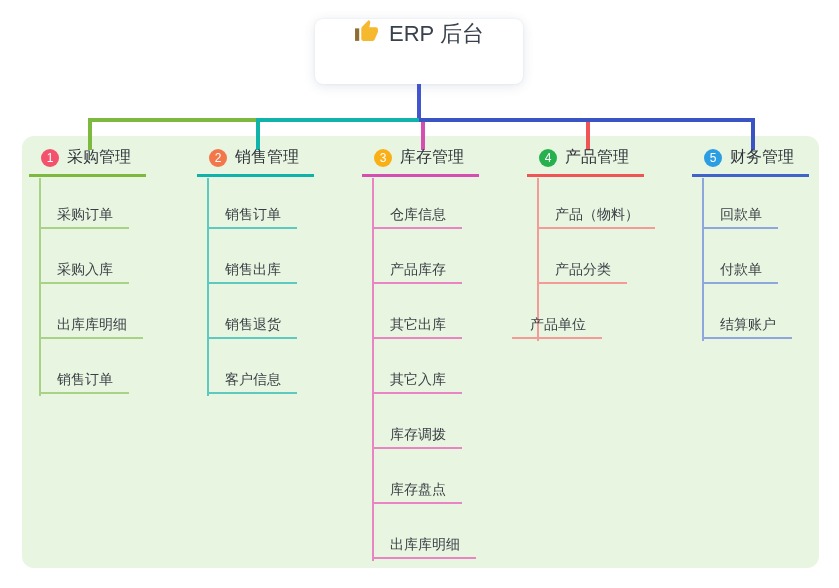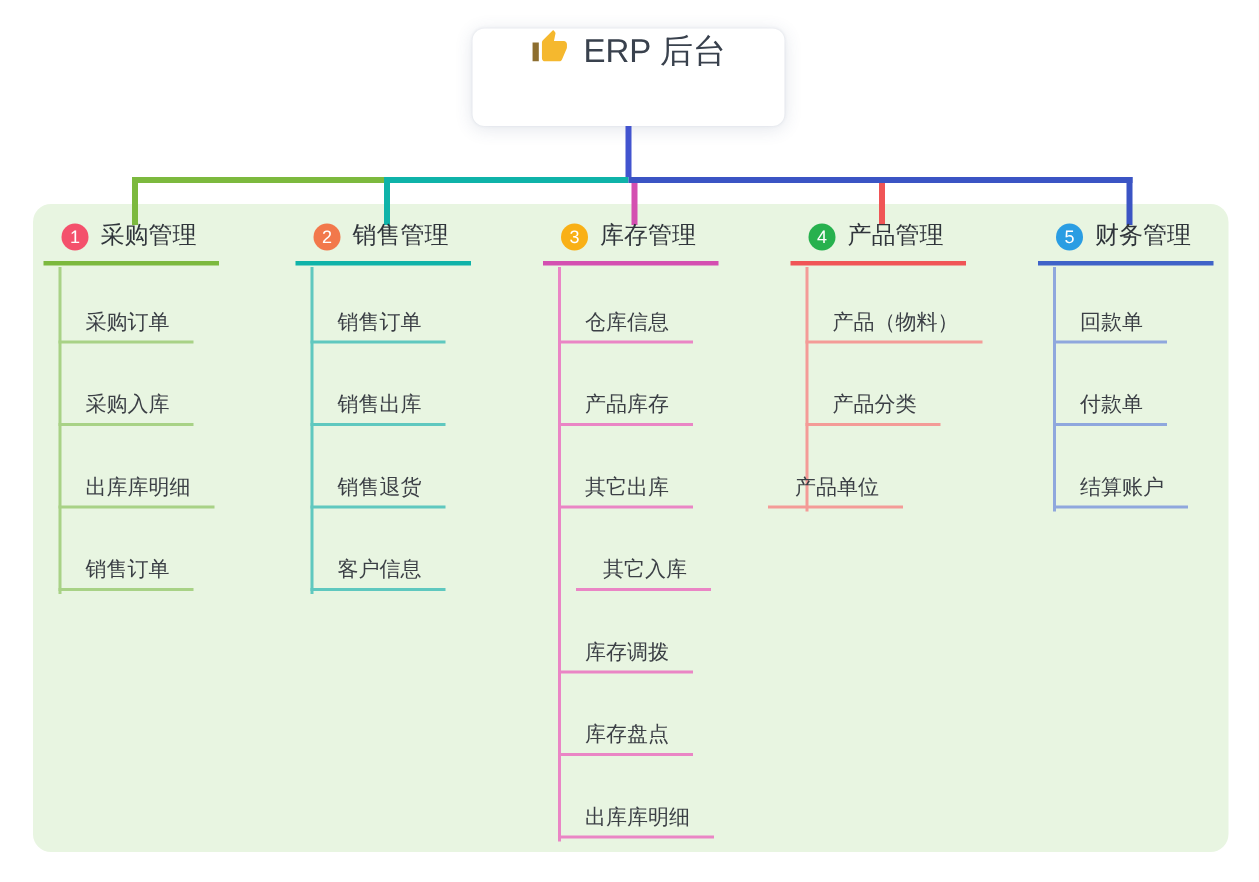--- a/index.html
+++ b/index.html
@@ -114,21 +114,21 @@
       <div class="seg" style="left: 372px; top: 178px; width: 2px; height: 383px; background: rgb(234, 133, 197);"></div>
       <div class="child-item" style="left: 372px; top: 205px; border-bottom: 2px solid rgb(234, 133, 197);">
         <span>仓库信息</span>
       </div>
       <div class="child-item" style="left: 372px; top: 260px; border-bottom: 2px solid rgb(234, 133, 197);">
         <span>产品库存</span>
       </div>
       <div class="child-item" style="left: 372px; top: 315px; border-bottom: 2px solid rgb(234, 133, 197);">
         <span>其它出库</span>
       </div>
-      <div class="child-item" style="left: 372px; top: 370px; border-bottom: 2px solid rgb(234, 133, 197); margin-left: 12px;">
+      <div class="child-item" style="left: 372px; top: 370px; border-bottom: 2px solid rgb(234, 133, 197);">
         <span>其它入库</span>
       </div>
       <div class="child-item" style="left: 372px; top: 425px; border-bottom: 2px solid rgb(234, 133, 197);">
         <span>库存调拨</span>
       </div>
       <div class="child-item" style="left: 372px; top: 480px; border-bottom: 2px solid rgb(234, 133, 197);">
         <span>库存盘点</span>
       </div>
       <div class="child-item" style="left: 372px; top: 535px; border-bottom: 2px solid rgb(234, 133, 197);">
         <span>出库库明细</span>

